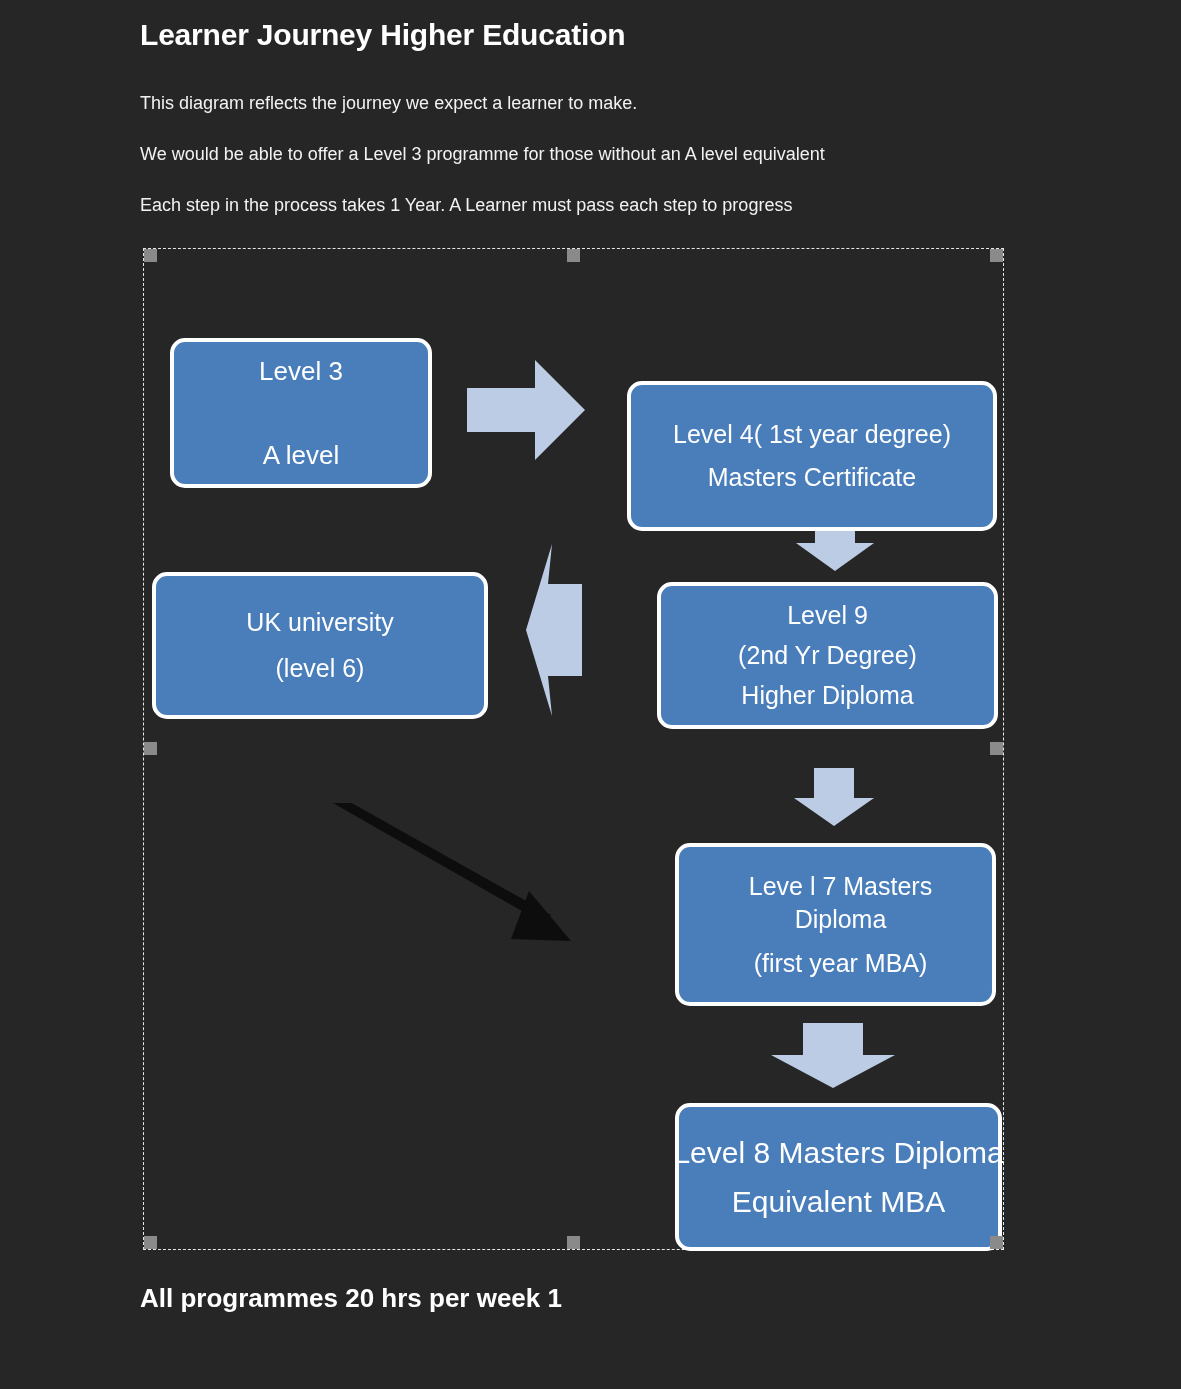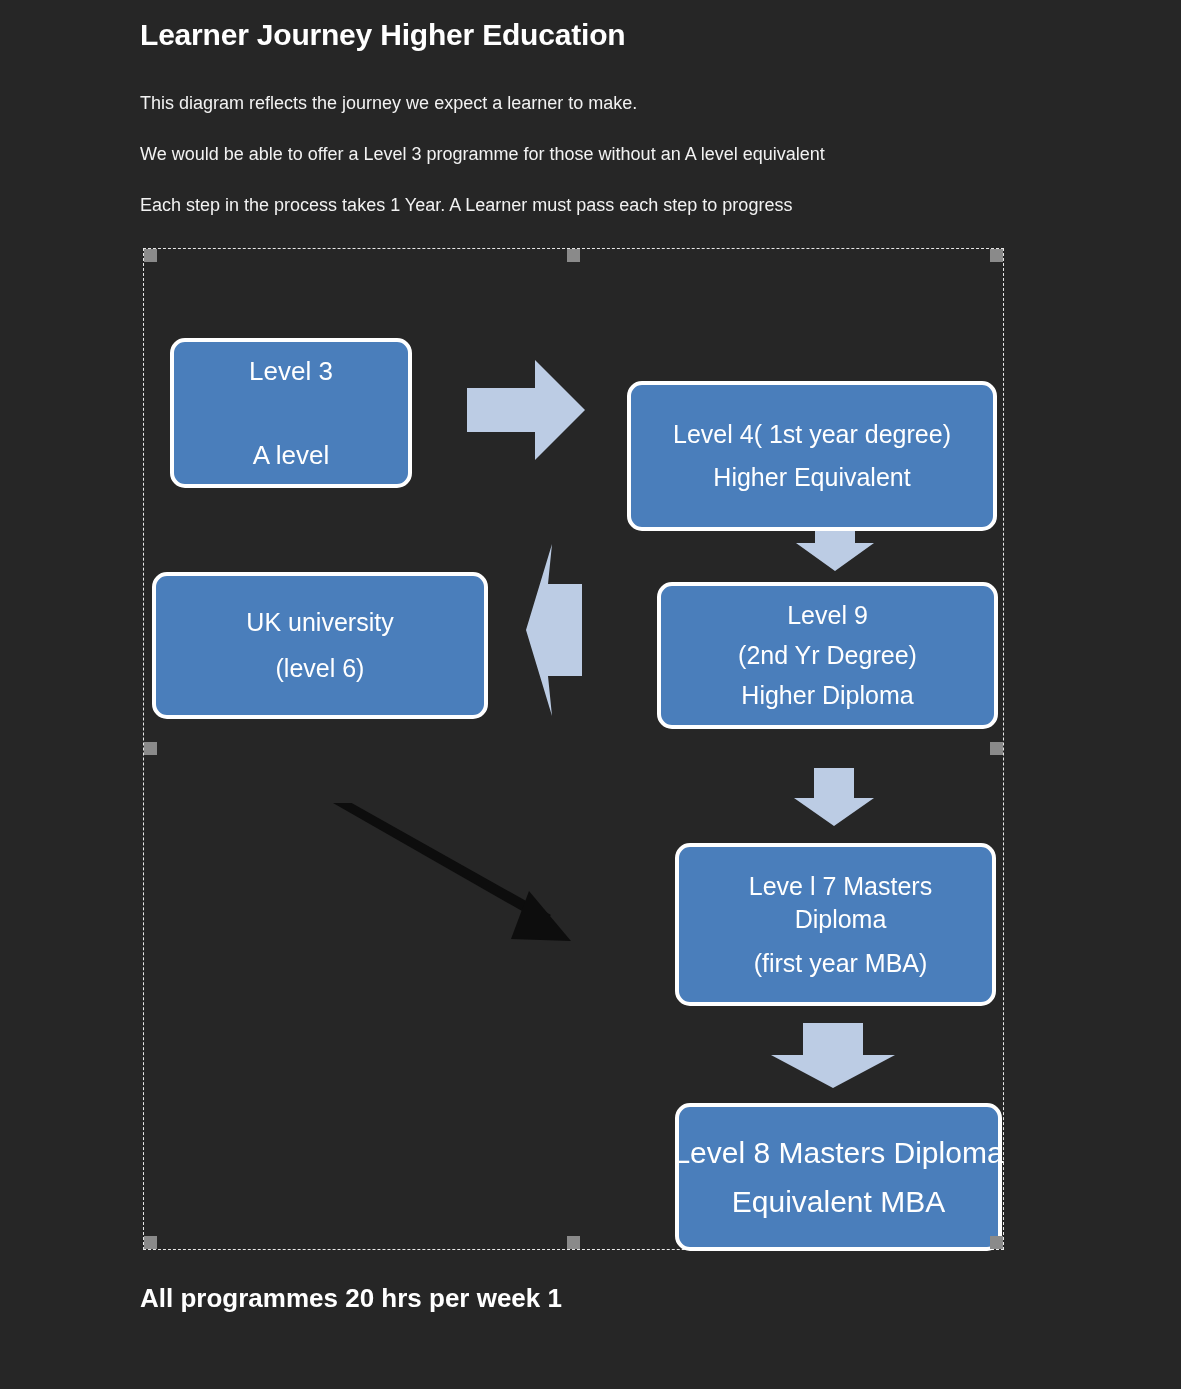--- a/index.html
+++ b/index.html
@@ -94,21 +94,21 @@
     justify-content: center;
     text-align: center;
     color: #ffffff;
     font-size: 25px;
     line-height: 1.32;
     padding: 4px 10px;
   }
   .node-box .node-line { display: block; white-space: nowrap; }
 
   
-  #box-level3         { left: 27px;  top: 90px;  width: 242px; height: 150px; gap: 40px; }
+  #box-level3         { left: 27px;  top: 90px;  width: 262px; height: 150px; gap: 40px; }
   #box-level4         { left: 484px; top: 90px;  width: 370px; height: 150px; }
   #box-topup          { left: 9px;   top: 324px; width: 336px; height: 147px; }
   #box-level5         { left: 514px; top: 334px; width: 341px; height: 147px; }
   #box-level7         { left: 532px; top: 595px; width: 321px; height: 163px; }
   #box-level8         { left: 532px; top: 855px; width: 327px; height: 148px; }
 
   #box-level3  { font-size: 26px; }
   #box-level4  { font-size: 25px; margin-top: 43px; }
   #box-topup   { font-size: 25px; }
   #box-level5  { font-size: 25px; }
@@ -186,21 +186,21 @@
     </g>
   </svg>
 
   <div class="node-box" id="box-level3">
     <span class="node-line l1">Level 3</span>
     <span class="node-line l2">A level</span>
   </div>
 
   <div class="node-box" id="box-level4">
     <span class="node-line l1">Level 4( 1st year degree)</span>
-    <span class="node-line l2">Higher Equivalent</span>
+    <span class="node-line l2">Masters Certificate</span>
   </div>
 
   <div class="node-box" id="box-topup">
     <span class="node-line l2">UK university</span>
     <span class="node-line l3">(level 6)</span>
   </div>
 
   <div class="node-box" id="box-level5">
     <span class="node-line l1">Level 9</span>
     <span class="node-line l2">(2nd Yr Degree)</span>

